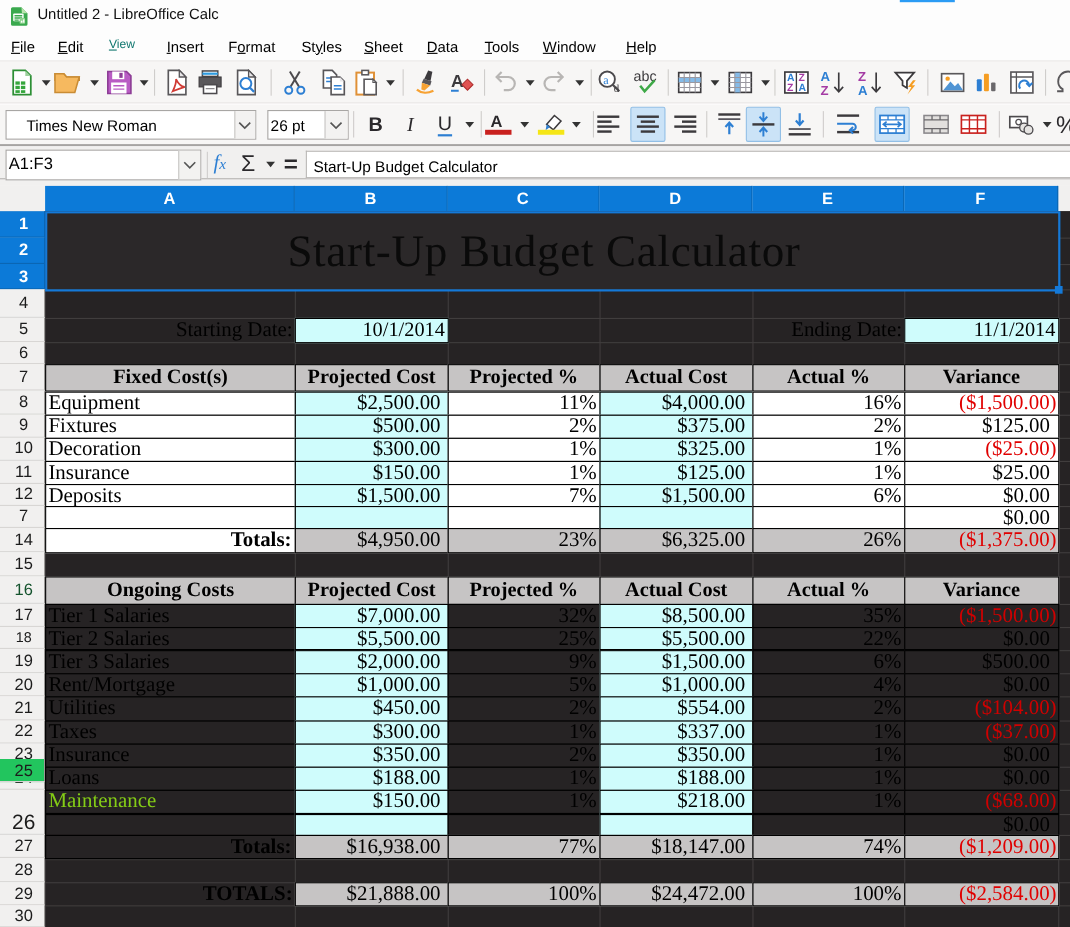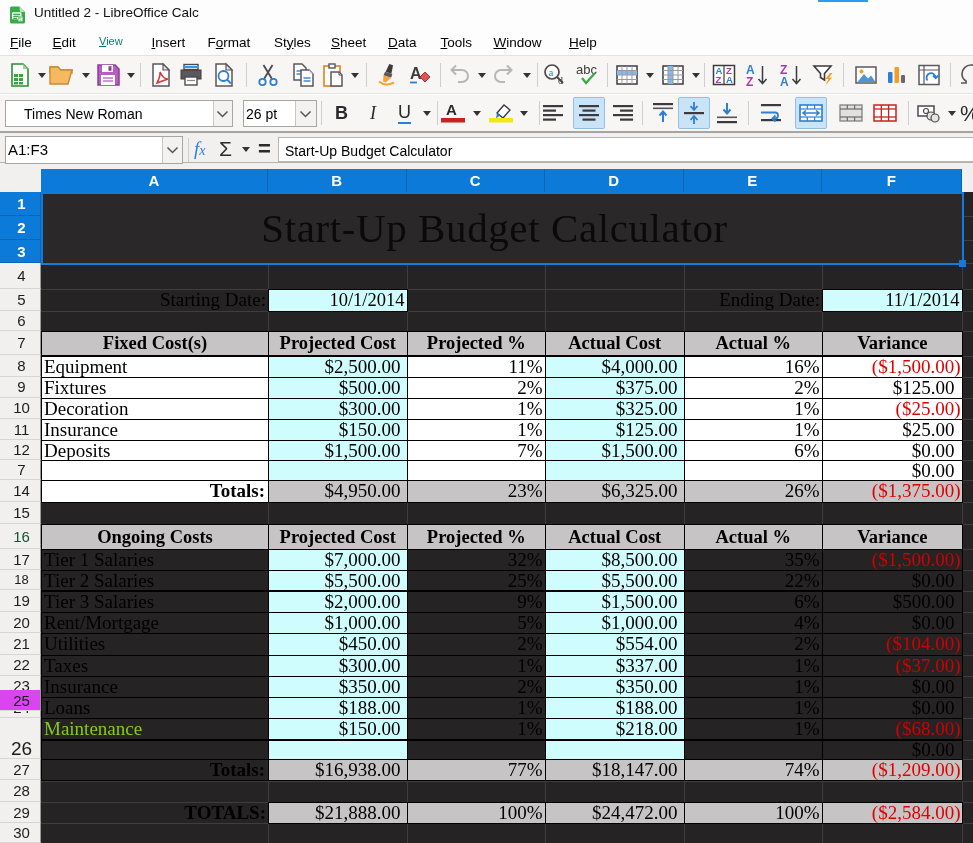--- a/index.html
+++ b/index.html
@@ -376,21 +376,21 @@
 <div class="abs" style="left:0;top:501.9px;width:41px;height:22.0px;background:#f1f0ef;border-bottom:1px solid #d8d6d4;border-right:1px solid #9a9896;color:#1c1c1c;font-weight:normal;font-size:15px;display:flex;align-items:center;justify-content:center;padding-left:3px">15</div>
 <div class="abs" style="left:0;top:523.9px;width:41px;height:25.399999999999977px;background:#f1f0ef;border-bottom:1px solid #d8d6d4;border-right:1px solid #9a9896;color:#14532d;font-weight:normal;font-size:15px;display:flex;align-items:center;justify-content:center;padding-left:3px">16</div>
 <div class="abs" style="left:0;top:549.3px;width:41px;height:20.600000000000023px;background:#f1f0ef;border-bottom:1px solid #d8d6d4;border-right:1px solid #9a9896;color:#1c1c1c;font-weight:normal;font-size:15px;display:flex;align-items:center;justify-content:center;padding-left:3px">17</div>
 <div class="abs" style="left:0;top:569.9px;width:41px;height:20.600000000000023px;background:#f1f0ef;border-bottom:1px solid #d8d6d4;border-right:1px solid #9a9896;color:#1c1c1c;font-weight:normal;font-size:13px;display:flex;align-items:center;justify-content:center;padding-left:3px">18</div>
 <div class="abs" style="left:0;top:590.5px;width:41px;height:21.5px;background:#f1f0ef;border-bottom:1px solid #d8d6d4;border-right:1px solid #9a9896;color:#1c1c1c;font-weight:normal;font-size:15px;display:flex;align-items:center;justify-content:center;padding-left:3px">19</div>
 <div class="abs" style="left:0;top:612.0px;width:41px;height:21.200000000000045px;background:#f1f0ef;border-bottom:1px solid #d8d6d4;border-right:1px solid #9a9896;color:#1c1c1c;font-weight:normal;font-size:15px;display:flex;align-items:center;justify-content:center;padding-left:3px">20</div>
 <div class="abs" style="left:0;top:633.2px;width:41px;height:21.59999999999991px;background:#f1f0ef;border-bottom:1px solid #d8d6d4;border-right:1px solid #9a9896;color:#1c1c1c;font-weight:normal;font-size:15px;display:flex;align-items:center;justify-content:center;padding-left:3px">21</div>
 <div class="abs" style="left:0;top:654.8px;width:41px;height:21.100000000000023px;background:#f1f0ef;border-bottom:1px solid #d8d6d4;border-right:1px solid #9a9896;color:#1c1c1c;font-weight:normal;font-size:15px;display:flex;align-items:center;justify-content:center;padding-left:3px">22</div>
 <div class="abs" style="left:0;top:675.9px;width:41px;height:21.100000000000023px;background:#f1f0ef;border-bottom:1px solid #d8d6d4;border-right:1px solid #9a9896;color:#1c1c1c;font-weight:normal;font-size:15px;display:flex;align-items:center;justify-content:center;padding-left:3px">23</div>
 <div class="abs" style="left:0;top:697.0px;width:41px;height:21.299999999999955px;background:#f1f0ef;border-bottom:1px solid #d8d6d4;border-right:1px solid #9a9896;color:#1c1c1c;font-weight:normal;font-size:15px;display:flex;align-items:center;justify-content:center;padding-left:3px">24</div>
-<div class="abs" style="left:0;top:690px;width:41px;height:21.200000000000045px;background:#d946ef;border-bottom:1px solid #d8d6d4;border-right:1px solid #9a9896;color:#1c1c1c;font-weight:normal;font-size:15px;display:flex;align-items:center;justify-content:center;padding-left:3px">25</div>
+<div class="abs" style="left:0;top:690px;width:41px;height:21.200000000000045px;background:#22c55e;border-bottom:1px solid #d8d6d4;border-right:1px solid #9a9896;color:#1c1c1c;font-weight:normal;font-size:15px;display:flex;align-items:center;justify-content:center;padding-left:3px">25</div>
 <div class="abs" style="left:0;top:739.5px;width:41px;height:19.200000000000045px;background:#f1f0ef;border-bottom:1px solid #d8d6d4;border-right:1px solid #9a9896;color:#1c1c1c;font-weight:normal;font-size:19px;display:flex;align-items:center;justify-content:center;padding-left:3px">26</div>
 <div class="abs" style="left:0;top:758.7px;width:41px;height:21.799999999999955px;background:#f1f0ef;border-bottom:1px solid #d8d6d4;border-right:1px solid #9a9896;color:#1c1c1c;font-weight:normal;font-size:15px;display:flex;align-items:center;justify-content:center;padding-left:3px">27</div>
 <div class="abs" style="left:0;top:780.5px;width:41px;height:21.700000000000045px;background:#f1f0ef;border-bottom:1px solid #d8d6d4;border-right:1px solid #9a9896;color:#1c1c1c;font-weight:normal;font-size:15px;display:flex;align-items:center;justify-content:center;padding-left:3px">28</div>
 <div class="abs" style="left:0;top:802.2px;width:41px;height:21.09999999999991px;background:#f1f0ef;border-bottom:1px solid #d8d6d4;border-right:1px solid #9a9896;color:#1c1c1c;font-weight:normal;font-size:15px;display:flex;align-items:center;justify-content:center;padding-left:3px">29</div>
 <div class="abs" style="left:0;top:823.3px;width:41px;height:19.700000000000045px;background:#f1f0ef;border-bottom:1px solid #d8d6d4;border-right:1px solid #9a9896;color:#1c1c1c;font-weight:normal;font-size:15px;display:flex;align-items:center;justify-content:center;padding-left:3px">30</div>
 <div class="abs" style="left:41px;top:192px;width:932px;height:651px;background:#262324"></div>
 <div class="abs" style="left:268px;top:192px;width:1px;height:651px;background:#403d3d"></div>
 <div class="abs" style="left:406.5px;top:192px;width:1px;height:651px;background:#403d3d"></div>
 <div class="abs" style="left:545px;top:192px;width:1px;height:651px;background:#403d3d"></div>
 <div class="abs" style="left:683.5px;top:192px;width:1px;height:651px;background:#403d3d"></div>

